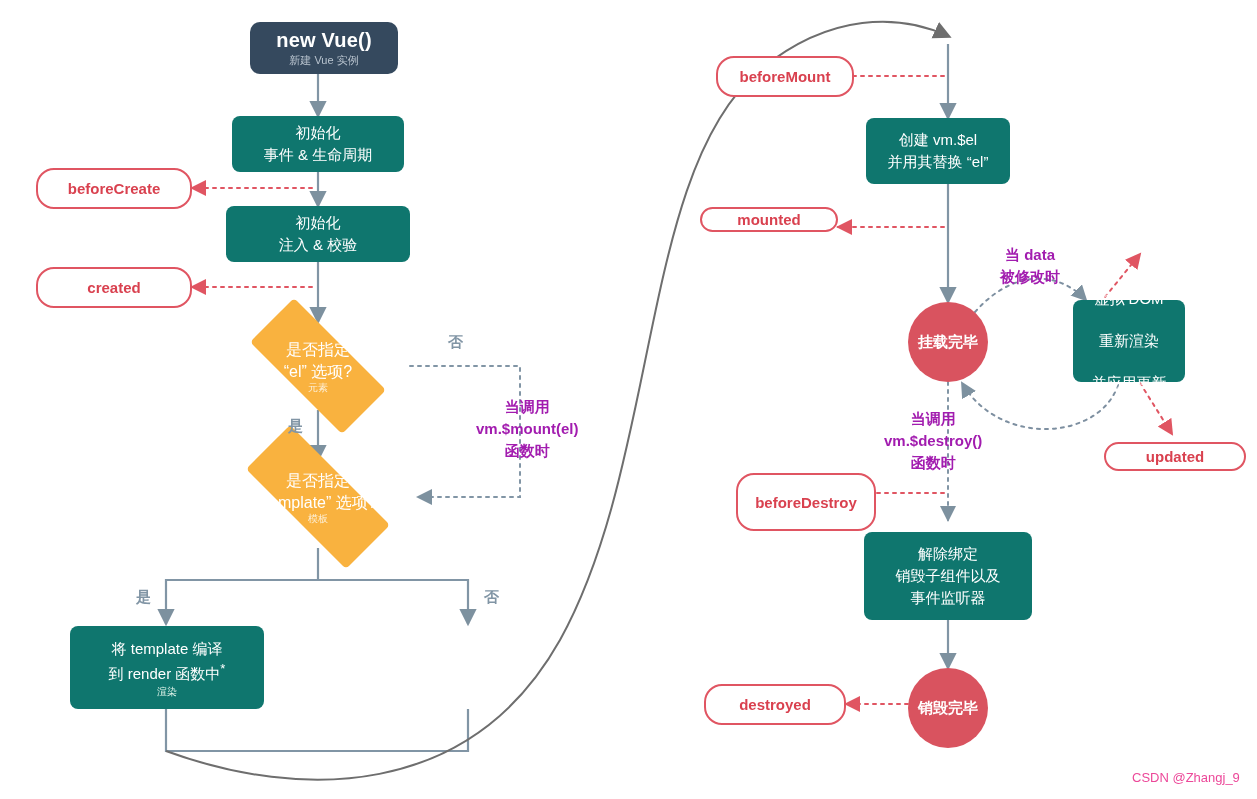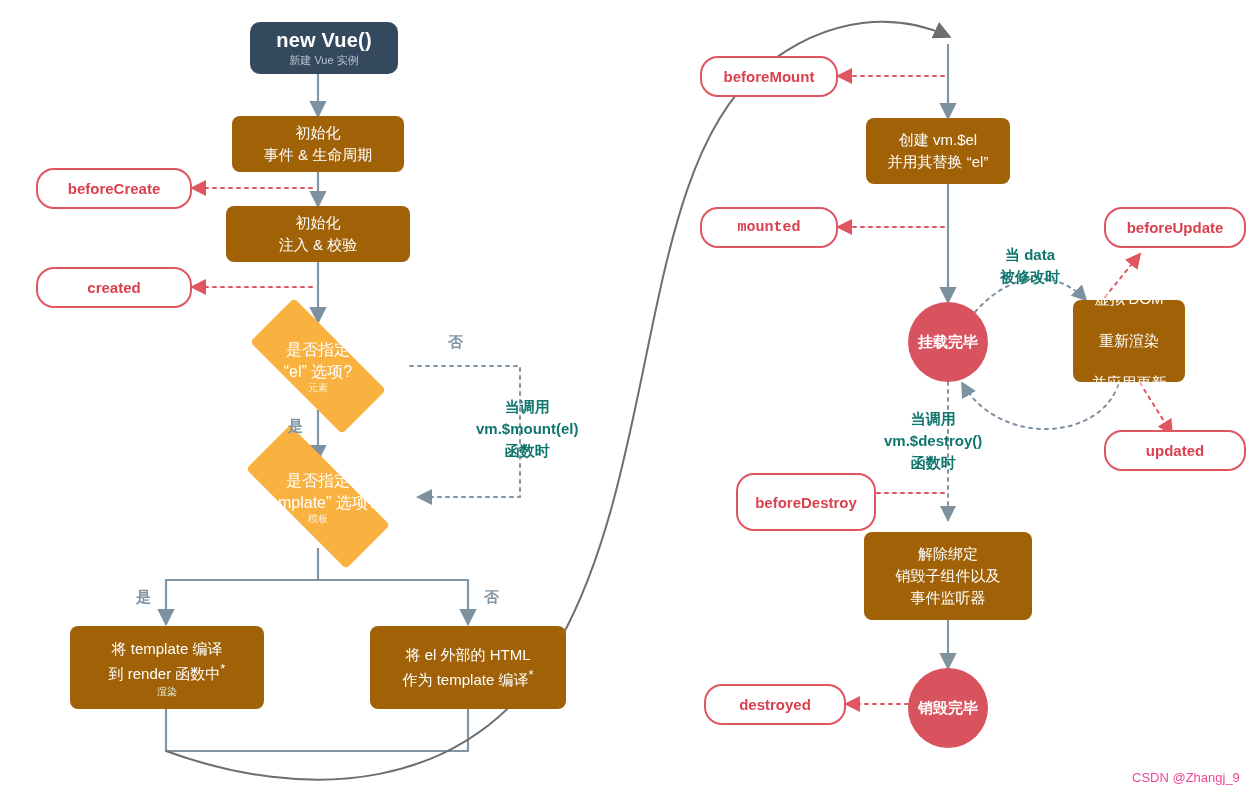--- a/index.html
+++ b/index.html
@@ -48,21 +48,21 @@
   }
   .n-start .t-sub {
     font-size: 11px;
     color: #b8c3ce;
     margin-top: 3px;
     line-height: 1.1;
   }
 
   
   .n-green {
-    background: #a16207;
+    background: #0f766e;
     border-radius: 8px;
     color: #ffffff;
   }
   .n-green .t-line {
     font-size: 15px;
     line-height: 1.45;
     white-space: nowrap;
   }
   .n-green .t-sub {
     font-size: 10px;
@@ -120,21 +120,21 @@
     background: #d9535f;
     border-radius: 50%;
     color: #ffffff;
     font-size: 15px;
     font-weight: bold;
   }
 
   
   .lbl {
     position: absolute;
-    color: #0f766e;
+    color: #a21caf;
     font-size: 15px;
     font-weight: bold;
     line-height: 1.45;
     text-align: center;
     white-space: nowrap;
   }
   .lbl.branch {
     font-size: 15px;
     color: #8195a5;
     font-weight: bold;
@@ -241,26 +241,20 @@
   </div>
 
   <div class="node n-green" style="left:70px; top:626px; width:194px; height:83px;">
     <div class="t-line">将 template 编译</div>
     <div class="t-line">
       <span>到 render 函数中</span><span class="star">*</span>
     </div>
     <div class="t-sub">渲染</div>
   </div>
 
-  <div class="node n-green" style="left:370px; top:626px; width:196px; height:83px;">
-    <div class="t-line">将 el 外部的 HTML</div>
-    <div class="t-line">
-      <span>作为 template 编译</span><span class="star">*</span>
-    </div>
-  </div>
 
   <div class="node n-hook" style="left:36px; top:168px; width:156px; height:41px;">
     <span>beforeCreate</span>
   </div>
   <div class="node n-hook" style="left:36px; top:267px; width:156px; height:41px;">
     <span>created</span>
   </div>
 
   <div class="lbl branch" style="left:448px; top:331px;">否</div>
   <div class="lbl branch" style="left:288px; top:415px;">是</div>
@@ -291,30 +285,27 @@
   <div class="node n-green" style="left:864px; top:532px; width:168px; height:88px;">
     <div class="t-line">解除绑定</div>
     <div class="t-line">销毁子组件以及</div>
     <div class="t-line">事件监听器</div>
   </div>
 
   <div class="node n-circle" style="left:908px; top:668px; width:80px; height:80px;">
     <span>销毁完毕</span>
   </div>
 
-  <div class="node n-hook" style="left:700px; top:56px; width:138px; height:41px;justify-content:center;">
+  <div class="node n-hook" style="left:716px; top:56px; width:138px; height:41px;justify-content:center;">
     <span>beforeMount</span>
   </div>
-  <div class="node n-hook" style="left:700px; top:207px; width:138px; height:41px;font-family:Liberation Mono, monospace;">
+  <div class="node n-hook" style="left:700px; top:207px; width:138px; height:25px;">
     <span>mounted</span>
   </div>
-  <div class="node n-hook" style="left:1104px; top:207px; width:142px; height:41px;">
-    <span>beforeUpdate</span>
-  </div>
-  <div class="node n-hook" style="left:1104px; top:430px; width:142px; height:41px;">
+  <div class="node n-hook" style="left:1104px; top:442px; width:142px; height:29px;">
     <span>updated</span>
   </div>
   <div class="node n-hook" style="left:736px; top:473px; width:140px; height:58px;justify-content:center;">
     <span>beforeDestroy</span>
   </div>
   <div class="node n-hook" style="left:704px; top:684px; width:142px; height:41px;">
     <span>destroyed</span>
   </div>
 
   <div class="lbl" style="left:1000px; top:244px;">

